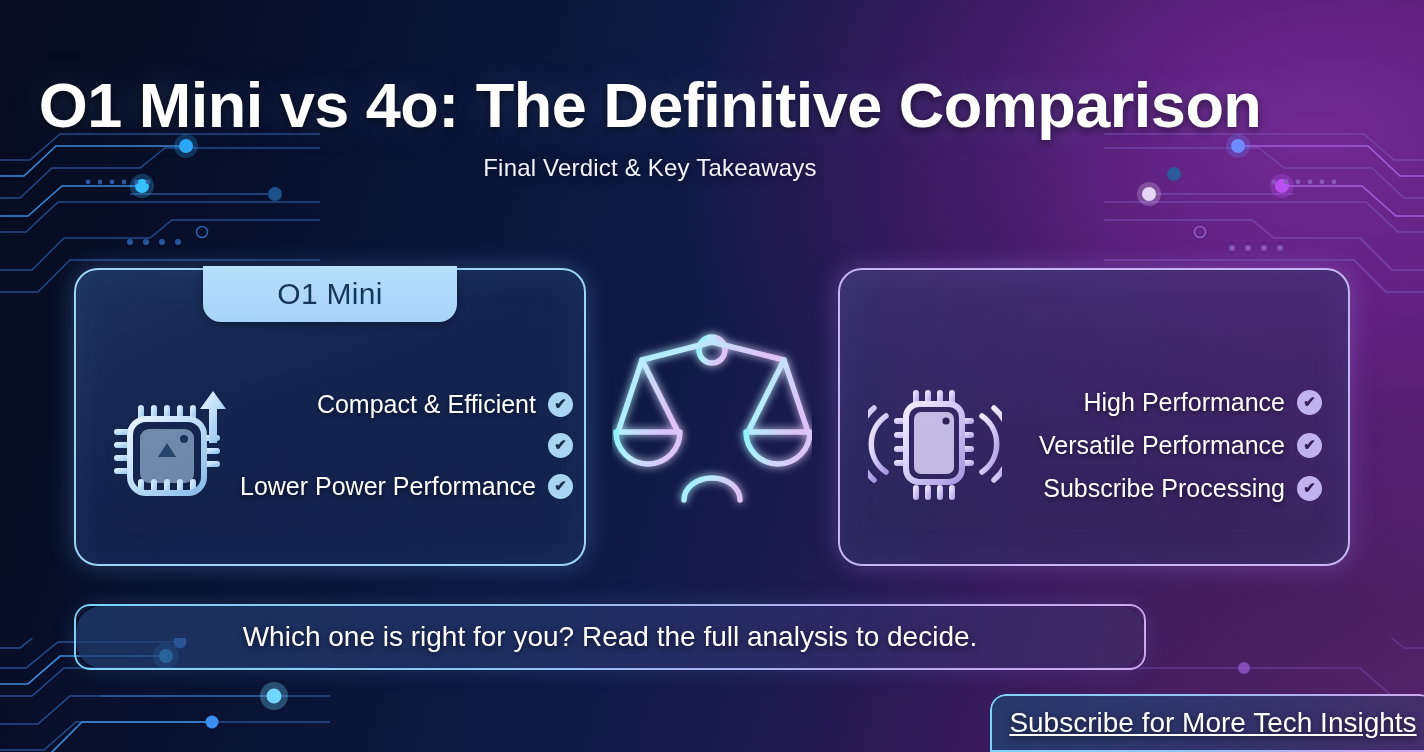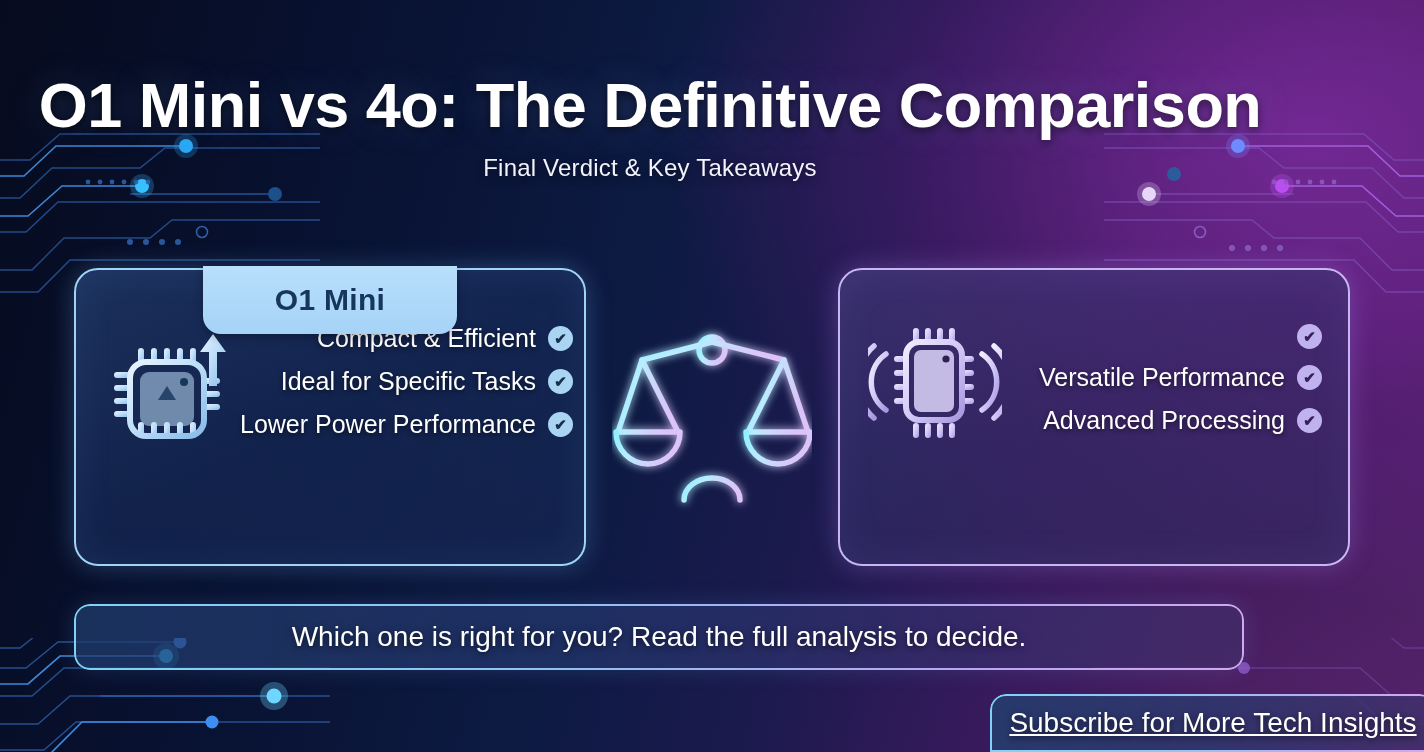--- a/index.html
+++ b/index.html
@@ -73,42 +73,42 @@
     border:2px solid #c7b6f2;
     box-shadow:0 0 26px rgba(170,140,245,0.30), inset 0 0 40px rgba(170,150,250,0.09);
   }
 
   .card-tab {
     position:absolute;
     top:-2px;
     left:50%;
     transform:translateX(-50%);
     width:254px;
-    height:68px;
+    height:56px;
     border-radius:0 0 18px 18px;
     display:flex; align-items:center; justify-content:center;
-    font-size:30px; font-weight:bold;
+    font-size:30px; font-weight:normal;
     letter-spacing:0.3px;
     z-index:3;
   }
   .card-left .card-tab {
     background:linear-gradient(180deg,#b8dffb 0%, #a5d3f7 100%);
     color:#17365c;
     box-shadow:0 3px 10px rgba(0,0,0,0.30);
   }
   .card-right .card-tab {
     background:linear-gradient(180deg,#cfc3f8 0%, #c1b2f2 100%);
     color:#3a1f59;
     box-shadow:0 3px 10px rgba(0,0,0,0.30);
   }
 
   .card-content {
     position:absolute;
     left:0; right:0; top:56px; bottom:0;
-    display:flex; align-items:flex-start;
+    display:flex; align-items:center;
     padding:0 24px 0 28px;
   }
   .chip-wrap { flex:0 0 auto; width:138px; display:flex; align-items:center; justify-content:center; }
   .feature-list { flex:1 1 auto; display:flex; flex-direction:column; align-items:flex-end; gap:14px; padding-right:4px; }
   .feature-row { display:flex; align-items:center; gap:12px; }
   .feature-text {
     font-size:25px; color:#ffffff; font-weight:400;
     text-shadow:0 2px 5px rgba(0,0,0,0.55);
     white-space:nowrap;
   }
@@ -120,22 +120,22 @@
   .check-blue { background:#a9d4f2; color:#16304f; }
   .check-purple { background:#c0b2ef; color:#36205a; }
 
   
   .scale { position:absolute; left:612px; top:312px; width:200px; height:216px; }
 
   
   .cta-bar {
     position:absolute;
     left:74px; top:604px;
-    width:1170px; height:66px;
-    border-radius:16px;
+    width:1072px; height:66px;
+    border-radius:28px;
     background:linear-gradient(100deg, rgba(34,62,112,0.72) 0%, rgba(38,56,112,0.68) 45%, rgba(56,48,110,0.66) 78%, rgba(66,46,106,0.66) 100%);
     border:2px solid transparent;
     background-clip:padding-box;
     display:flex; align-items:center; justify-content:center;
     box-shadow:0 0 22px rgba(110,160,240,0.18);
   }
   .cta-bar::before {
     content:""; position:absolute; inset:-2px;
     border-radius:16px; padding:2px;
     background:linear-gradient(90deg,#7fd3f7 0%, #8fc2f2 40%, #b7a7ef 75%, #cfa9ef 100%);
@@ -331,21 +331,20 @@
           <path d="M109 28 L109 62 L101 62 L101 28 L92 28 L105 10 L118 28 Z" fill="url(#gBlueChip)"></path>
         </svg>
       </div>
 
       <div class="feature-list">
         <div class="feature-row">
           <span class="feature-text">Compact &amp; Efficient</span>
           <span class="check check-blue">✔</span>
         </div>
         <div class="feature-row">
-          <span class="feature-text">Ideal for Specific Tasks</span>
           <span class="check check-blue">✔</span>
         </div>
         <div class="feature-row">
           <span class="feature-text">Lower Power Performance</span>
           <span class="check check-blue">✔</span>
         </div>
       </div>
     </div>
   </div>
 
@@ -428,28 +427,29 @@
             <path d="M18 30 a34 34 0 0 0 0 56"></path>
             <path d="M6 22 a48 48 0 0 0 0 72"></path>
             <path d="M114 30 a34 34 0 0 1 0 56"></path>
             <path d="M126 22 a48 48 0 0 1 0 72"></path>
           </g>
         </svg>
       </div>
 
       <div class="feature-list">
         <div class="feature-row">
+          <span class="feature-text">High Performance</span>
           <span class="check check-purple">✔</span>
         </div>
         <div class="feature-row">
           <span class="feature-text">Versatile Performance</span>
           <span class="check check-purple">✔</span>
         </div>
         <div class="feature-row">
-          <span class="feature-text">Advanced Processing</span>
+          <span class="feature-text">Subscribe Processing</span>
           <span class="check check-purple">✔</span>
         </div>
       </div>
     </div>
   </div>
 
   <div class="cta-bar">
     <span class="cta-text">Which one is right for you? Read the full analysis to decide.</span>
   </div>
 

